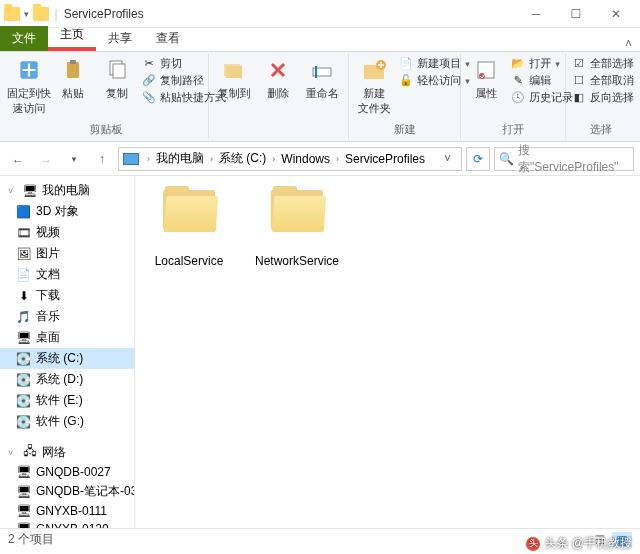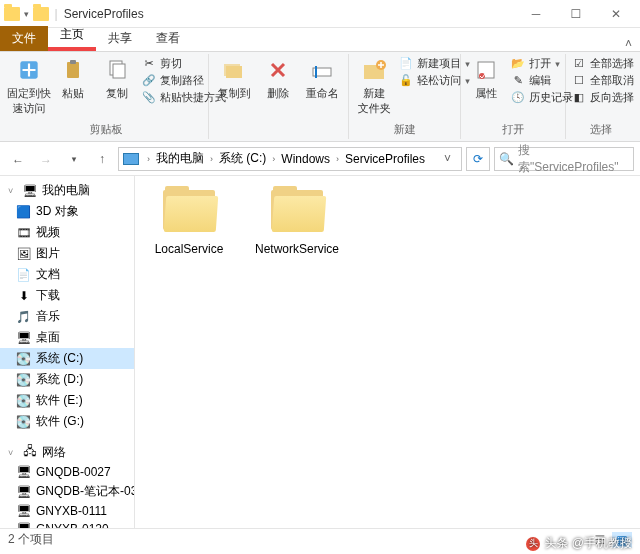--- a/index.html
+++ b/index.html
@@ -8,21 +8,21 @@
 .titlebar { height: 28px; display: flex; align-items: center; padding: 0 4px; background: #fff; border-bottom: 1px solid #e5e5e5; }
 .titlebar .icons { display: flex; gap: 4px; align-items: center; }
 .titlebar .folder-ico { width: 16px; height: 14px; background: #ffd766; border-radius: 1px; display: inline-block; position: relative; }
 .titlebar .folder-ico::before { content: ""; position: absolute; top: -3px; left: 0; width: 8px; height: 3px; background: #ffd766; border-radius: 1px 1px 0 0; }
 .titlebar .sep { color: #ccc; margin: 0 6px; }
 .titlebar .title { font-size: 12px; color: #333; }
 .titlebar .ctrls { margin-left: auto; display: flex; }
 .titlebar .ctrls div { width: 40px; height: 28px; display: flex; align-items: center; justify-content: center; font-size: 12px; color: #666; }
 
 .tabs { height: 24px; background: #fff; display: flex; align-items: flex-end; border-bottom: 1px solid #dadada; }
-.tabs .file-tab { background: #a16207; color: #fff; padding: 4px 12px; font-size: 12px; }
+.tabs .file-tab { background: #4d7c0f; color: #fff; padding: 4px 12px; font-size: 12px; }
 .tabs .tab { padding: 4px 12px; font-size: 12px; color: #333; }
 .tabs .tab.active { border-bottom: 4px solid #ef4444; color: #000000; }
 .tabs .expand { margin-left: auto; padding: 0 8px; color: #666; }
 
 .ribbon { height: 90px; background: #f5f6f7; border-bottom: 1px solid #dadada; display: flex; padding: 2px 4px; font-size: 11px; }
 .rgroup { border-right: 1px solid #e0e0e0; padding: 2px 6px; display: flex; flex-direction: column; justify-content: space-between; }
 .rgroup .label { text-align: center; color: #666; font-size: 11px; }
 .rgroup .top { flex: 1; display: flex; align-items: flex-start; gap: 6px; }
 .bigbtn { display: flex; flex-direction: column; align-items: center; gap: 2px; color: #333; min-width: 38px; }
 .bigbtn .ico { width: 28px; height: 28px; display: flex; align-items: center; justify-content: center; }
@@ -43,21 +43,21 @@
 .body { display: flex; height: 352px; }
 .tree { width: 135px; border-right: 1px solid #e5e5e5; overflow: hidden; padding-top: 4px; font-size: 12px; }
 .tree-item { display: flex; align-items: center; gap: 4px; padding: 2px 4px 2px 16px; white-space: nowrap; }
 .tree-item.top { padding-left: 8px; font-weight: normal; }
 .tree-item.selected { background: #cde8ff; }
 .tree-item .tico { width: 16px; height: 14px; display: inline-flex; align-items: center; justify-content: center; flex-shrink: 0; }
 .tree-item .exp { width: 10px; color: #888; font-size: 9px; flex-shrink: 0; }
 .tree-spacer { height: 10px; }
 
 .content { flex: 1; padding: 12px; display: flex; gap: 24px; align-items: flex-start; }
-.folder-item { width: 84px; display: flex; flex-direction: column; align-items: center; gap: 8px; }
+.folder-item { width: 84px; display: flex; flex-direction: column; align-items: center; gap: 20px; }
 .folder-item .big-folder { width: 56px; height: 46px; position: relative; }
 .folder-item .big-folder .back { position: absolute; width: 52px; height: 40px; background: #f0d185; border-radius: 2px; top: 2px; left: 2px; }
 .folder-item .big-folder .front { position: absolute; width: 52px; height: 36px; background: linear-gradient(#fce9a5,#f4d77a); border-radius: 2px; top: 8px; left: 4px; transform: skewX(-4deg); }
 .folder-item .big-folder .tab { position: absolute; top: -2px; left: 4px; width: 24px; height: 6px; background: #f0d185; border-radius: 2px 2px 0 0; }
 .folder-item .name { font-size: 12px; text-align: center; }
 
 .status { height: 22px; border-top: 1px solid #e5e5e5; display: flex; align-items: center; padding: 0 8px; font-size: 12px; color: #555; }
 .status .views { margin-left: auto; display: flex; gap: 2px; }
 .status .views div { width: 20px; height: 16px; display: flex; align-items: center; justify-content: center; color: #888; }
 

